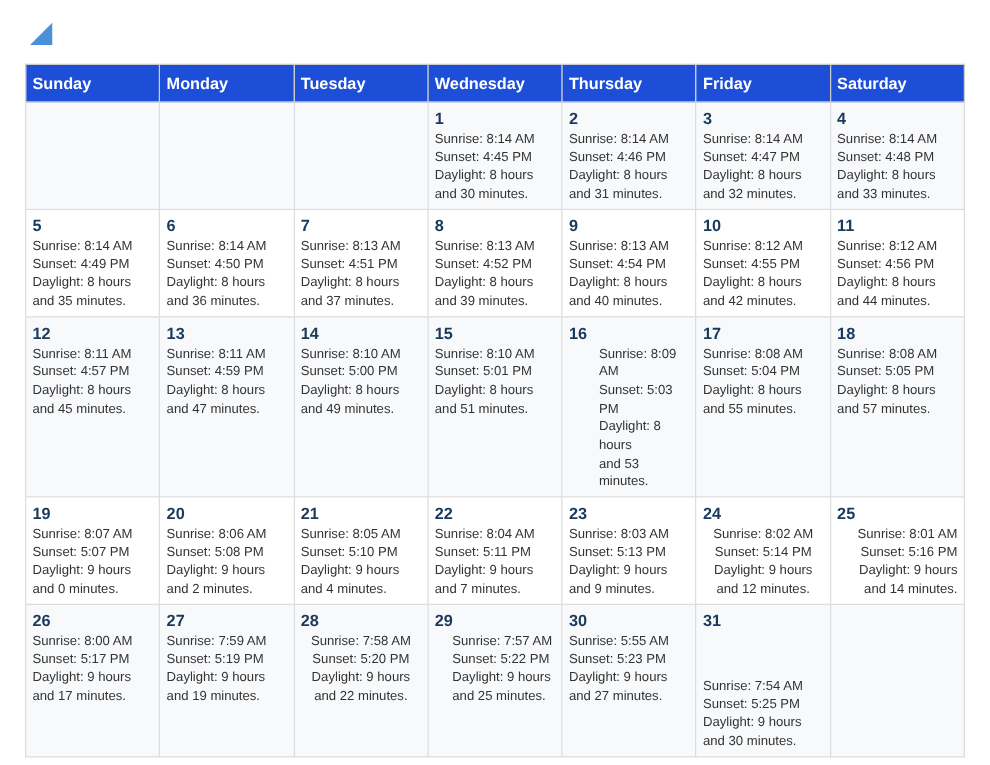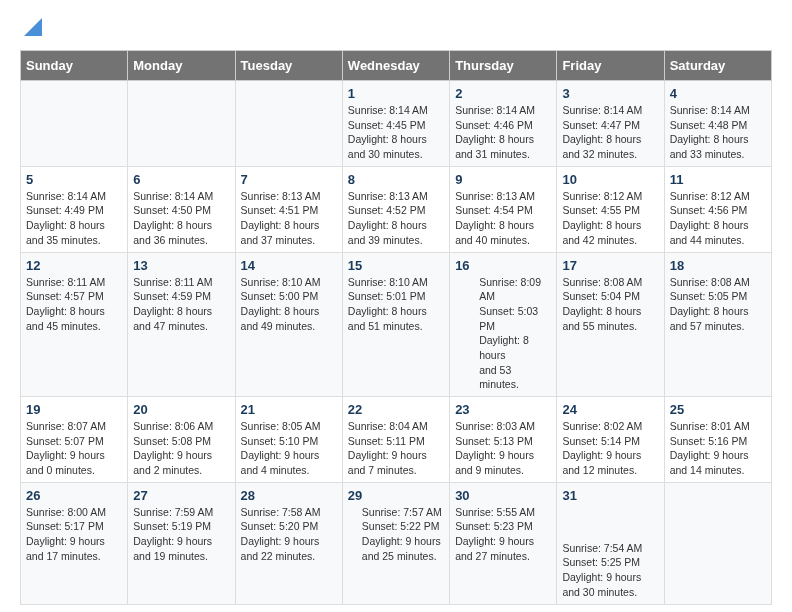--- a/index.html
+++ b/index.html
@@ -41,21 +41,21 @@
     .subtitle {
       font-size: 15px;
       color: #444;
     }
     table {
       width: 100%;
       border-collapse: collapse;
       table-layout: fixed;
     }
     thead tr th {
-      background: #737373;
+      background: #1d4ed8;
       color: #fff;
       font-size: 13px;
       font-weight: bold;
       padding: 7px 5px;
       text-align: left;
       border: 1px solid #ccc;
     }
     tbody tr td {
       vertical-align: top;
       border: 1px solid #ddd;
@@ -282,28 +282,28 @@
         </td>
         <td>
           <span class="day-num">23</span>
           <div class="cell-text" style="white-space: pre-line;">Sunrise: 8:03 AM
 Sunset: 5:13 PM
 Daylight: 9 hours
 and 9 minutes.</div>
         </td>
         <td>
           <span class="day-num">24</span>
-          <div class="cell-text" style="white-space: pre-line;">Sunrise: 8:02 AM
+          <div class="cell-text" style="white-space: pre-line; text-align: center;">Sunrise: 8:02 AM
 Sunset: 5:14 PM
 Daylight: 9 hours
 and 12 minutes.</div>
         </td>
         <td>
           <span class="day-num">25</span>
-          <div class="cell-text" style="white-space: pre-line;">Sunrise: 8:01 AM
+          <div class="cell-text" style="white-space: pre-line; text-align: right;">Sunrise: 8:01 AM
 Sunset: 5:16 PM
 Daylight: 9 hours
 and 14 minutes.</div>
         </td>
       </tr>
       <tr>
         <td>
           <span class="day-num">26</span>
           <div class="cell-text" style="white-space: pre-line;">Sunrise: 8:00 AM
 Sunset: 5:17 PM
@@ -312,21 +312,21 @@
         </td>
         <td>
           <span class="day-num">27</span>
           <div class="cell-text" style="white-space: pre-line;">Sunrise: 7:59 AM
 Sunset: 5:19 PM
 Daylight: 9 hours
 and 19 minutes.</div>
         </td>
         <td>
           <span class="day-num">28</span>
-          <div class="cell-text" style="white-space: pre-line;">Sunrise: 7:58 AM
+          <div class="cell-text" style="white-space: pre-line; text-align: center;">Sunrise: 7:58 AM
 Sunset: 5:20 PM
 Daylight: 9 hours
 and 22 minutes.</div>
         </td>
         <td>
           <span class="day-num">29</span>
           <div class="cell-text" style="white-space: pre-line; margin-left: 14px;">Sunrise: 7:57 AM
 Sunset: 5:22 PM
 Daylight: 9 hours
 and 25 minutes.</div>

